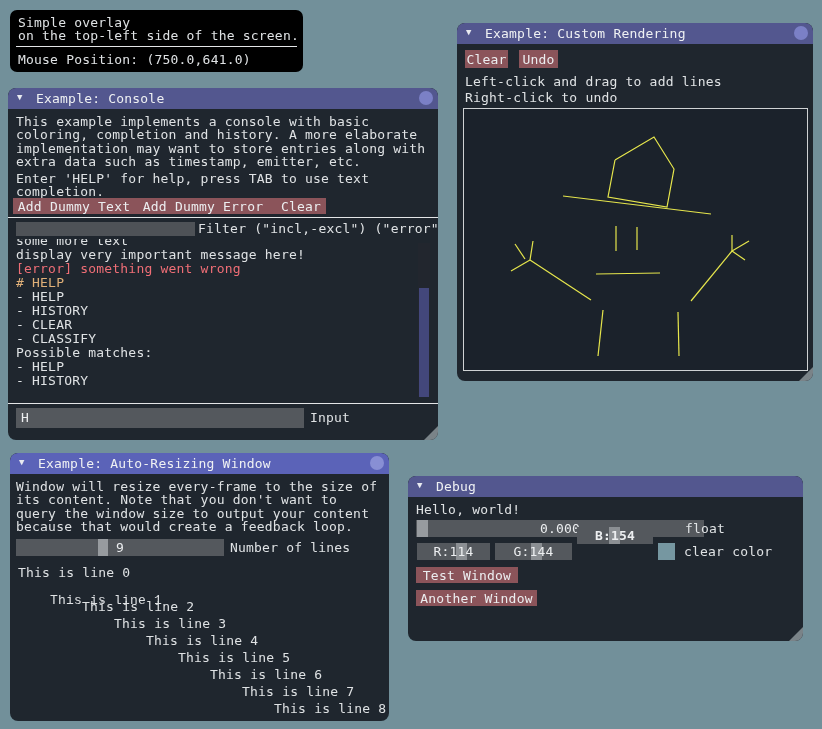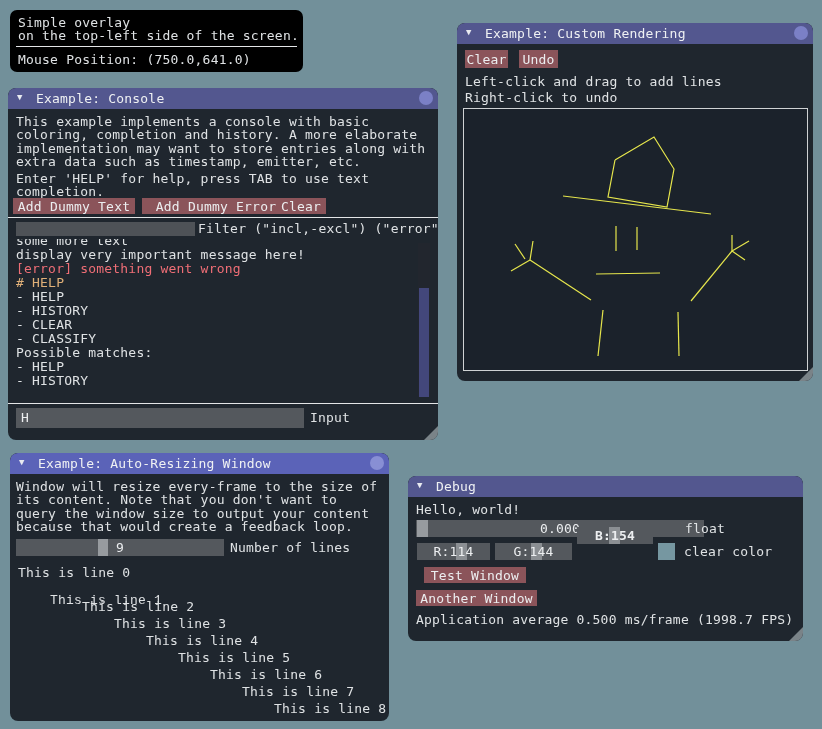--- a/index.html
+++ b/index.html
@@ -49,21 +49,21 @@
       <span class="title-text">Example: Console</span>
       <span class="closebtn"></span>
     </div>
     <div class="txt" style="left:8px;top:27px;">This example implements a console with basic
 coloring, completion and history. A more elaborate
 implementation may want to store entries along with
 extra data such as timestamp, emitter, etc.</div>
     <div class="txt" style="left:8px;top:84px;">Enter 'HELP' for help, press TAB to use text
 completion.</div>
     <div class="btn" style="left:5px;top:110px;width:122px;height:16px;">Add Dummy Text</div>
-    <div class="btn" style="left:134px;top:110px;width:148px;height:16px;">Add Dummy Error</div>
+    <div class="btn" style="left:121px;top:110px;width:148px;height:16px;">Add Dummy Error</div>
     <div class="btn" style="left:268px;top:110px;width:50px;height:16px;">Clear</div>
     <div class="sep" style="left:0;right:0;top:129px;"></div>
     <div class="track darker" style="left:8px;top:134px;width:179px;height:14px;"></div>
     <div class="txt" style="left:190px;top:134px;">Filter ("incl,-excl") ("error"</div>
     <div style="position:absolute;left:8px;top:151px;width:400px;height:160px;overflow:hidden;">
       <div class="log-inner" style="position:absolute;left:0;top:-6px;right:0;">
           <div class="logline normal">some more text</div>
           <div class="logline normal">display very important message here!</div>
           <div class="logline error">[error] something went wrong</div>
           <div class="logline command"># HELP</div>
@@ -166,19 +166,18 @@
     <div class="track" style="left:87px;top:67px;width:77px;height:17px;">
       <div class="strip" style="left:36px;top:0;width:11px;height:17px;"></div>
       <div class="center-val">G:144</div>
     </div>
     <div class="track" style="left:169px;top:51px;width:76px;height:17px;font-weight:bold;">
       <div class="strip" style="left:32px;top:0;width:11px;height:17px;"></div>
       <div class="center-val">B:154</div>
     </div>
     <div class="swatch" style="left: 250px; top: 67px; background: rgb(118, 151, 161);"></div>
     <div class="txt" style="left:276px;top:69px;">clear color</div>
-    <div class="btn" style="left:16px;top:91px;width:102px;height:16px;">Test Window</div>
+    <div class="btn" style="left:8px;top:91px;width:102px;height:16px;">Test Window</div>
     <div class="btn" style="left:8px;top:114px;width:121px;height:16px;">Another Window</div>
-    <div class="txt" style="left:8px;top:137px;">Application average 0.500 ms/frame (1998.7 FPS)</div>
     <div class="grip"></div>
   </div>
 
 </div>
 
 </body></html>

